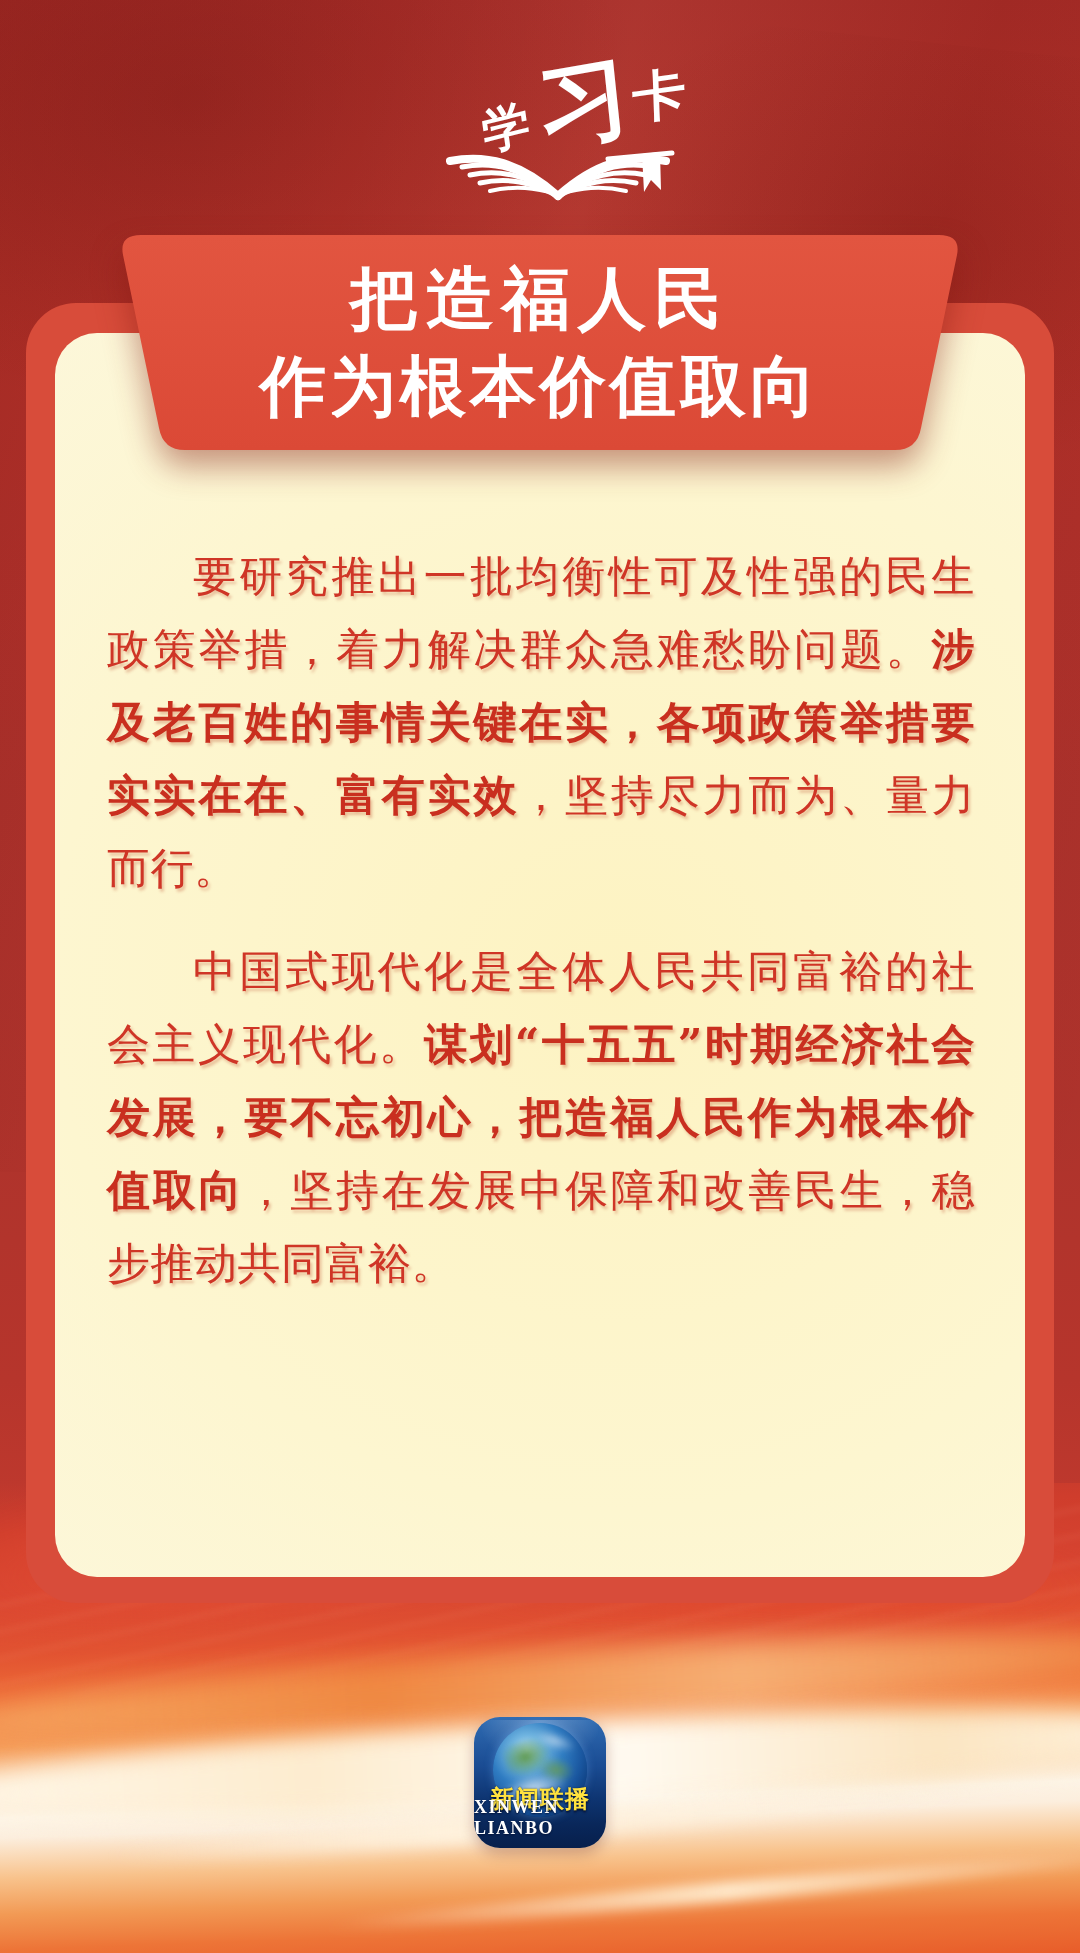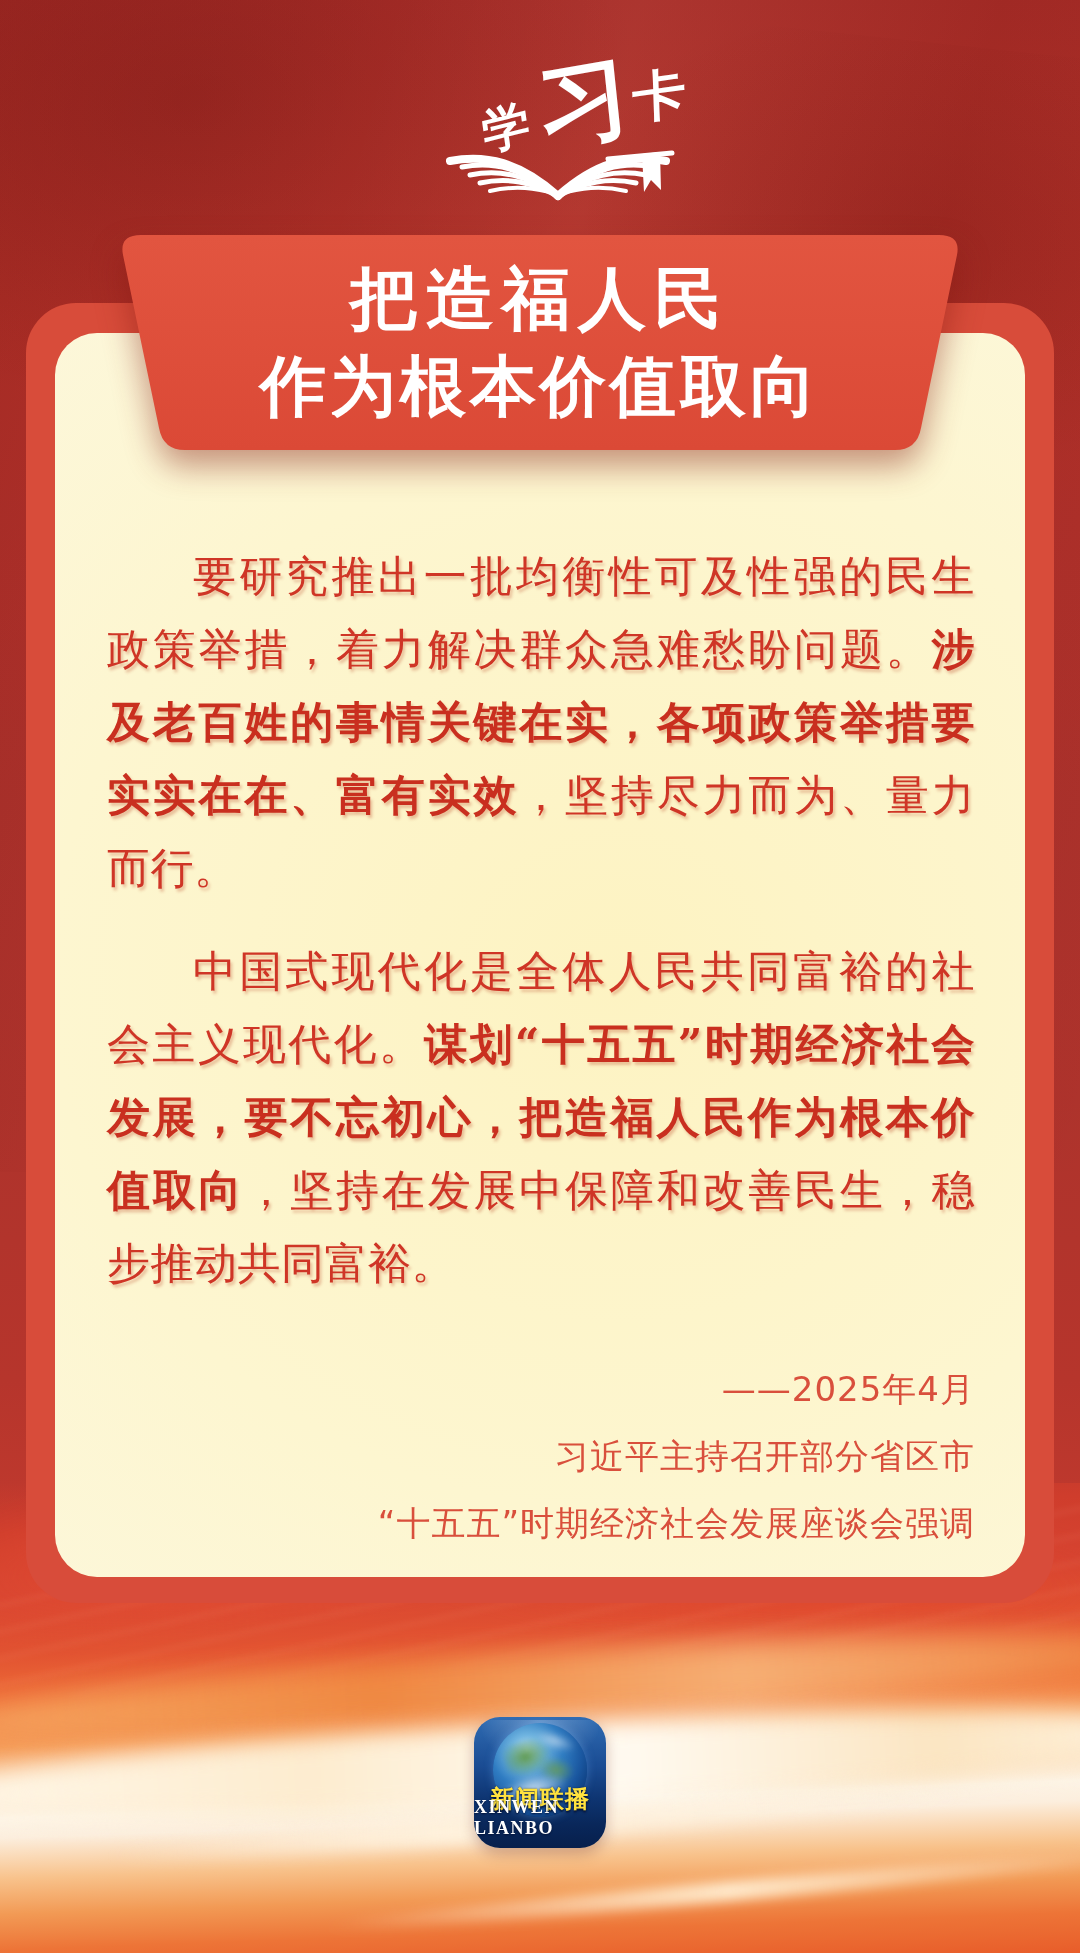--- a/index.html
+++ b/index.html
@@ -181,25 +181,20 @@
     </svg>
     <div class="txt">
       <div class="l1">把造福人民</div>
       <div class="l2">作为根本价值取向</div>
     </div>
   </div>
 
   <div class="body-txt">
     <p><span>要研究推出一批均衡性可及性强的民生政策举措，着力解决群众急难愁盼问题。</span><b>涉及老百姓的事情关键在实，各项政策举措要实实在在、富有实效</b><span>，坚持尽力而为、量力而行。</span></p>
     <p><span>中国式现代化是全体人民共同富裕的社会主义现代化。</span><b>谋划“十五五”时期经济社会发展，要不忘初心，把造福人民作为根本价值取向</b><span>，坚持在发展中保障和改善民生，稳步推动共同富裕。</span></p>
-    <div class="attribution">
-      <div>——2025年4月</div>
-      <div>习近平主持召开部分省区市</div>
-      <div>“十五五”时期经济社会发展座谈会强调</div>
-    </div>
   </div>
 
   <div class="xwlb">
     <div class="shine"></div>
     <div class="earth">
       <div class="land1"></div>
       <div class="land2"></div>
       <div class="cloud1"></div>
       <div class="cloud2"></div>
     </div>

